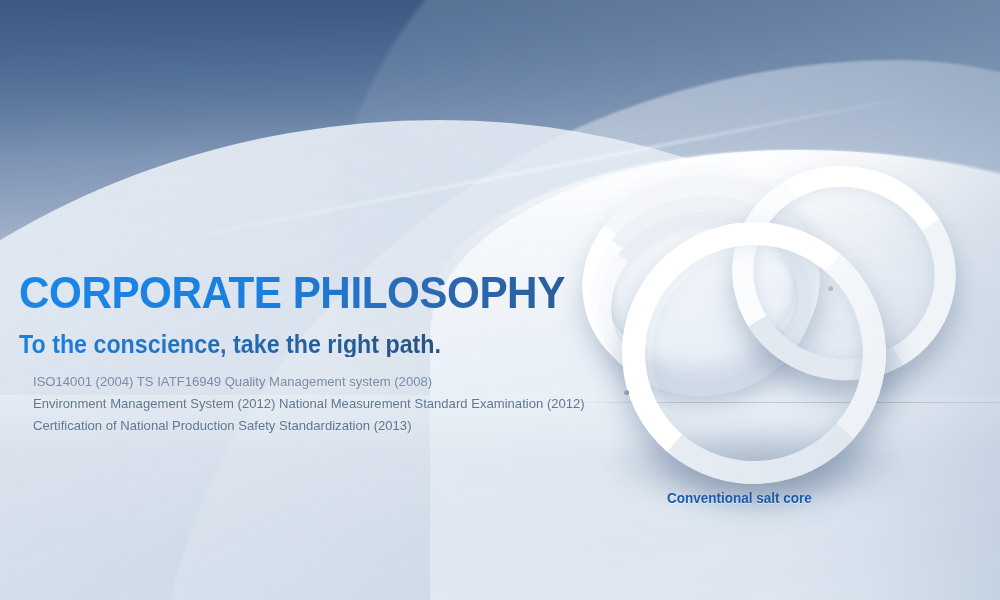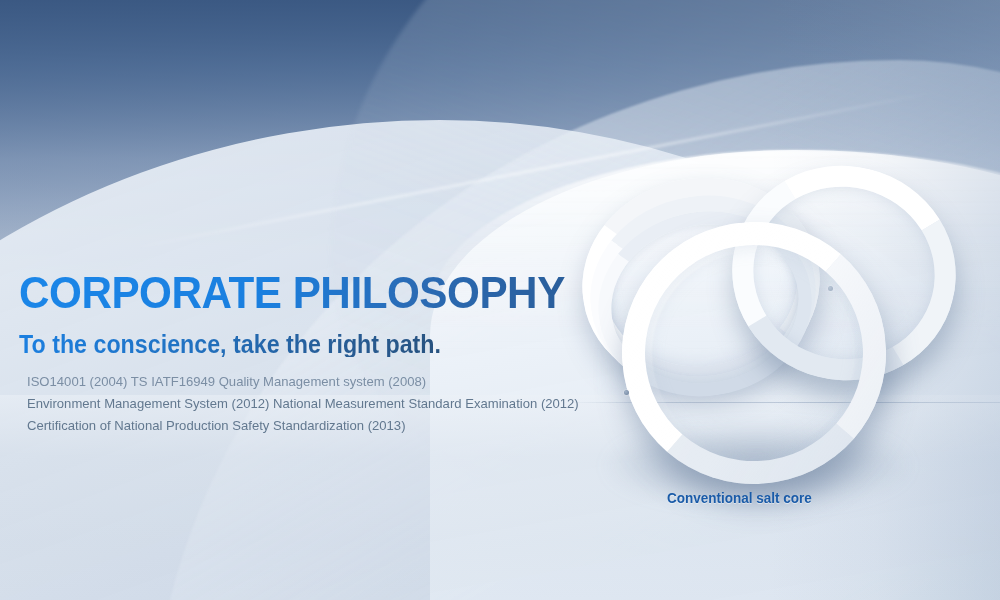--- a/index.html
+++ b/index.html
@@ -282,21 +282,21 @@
     white-space: nowrap;
     background: linear-gradient(90deg, #1b7fe0 0%, #2172c2 40%, #275e99 72%, #27527f 100%);
     -webkit-background-clip: text;
     background-clip: text;
     color: transparent;
     transform: scaleX(0.93);
     transform-origin: left center;
   }
   .certs {
     position: absolute;
-    left: 27px; top: 371px;
+    left: 33px; top: 371px;
     width: 600px;
   }
   .cert-line {
     font-size: 13.5px;
     line-height: 22px;
     color: #62788f;
     white-space: nowrap;
     transform: scaleX(0.97);
     transform-origin: left center;
   }

